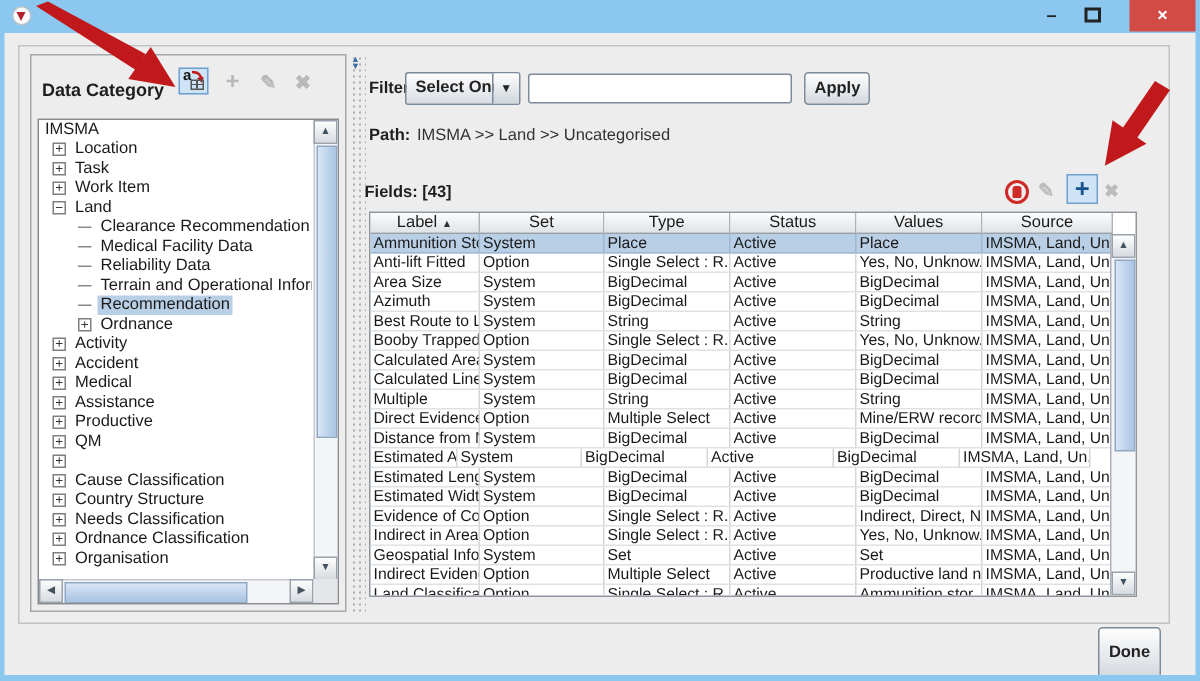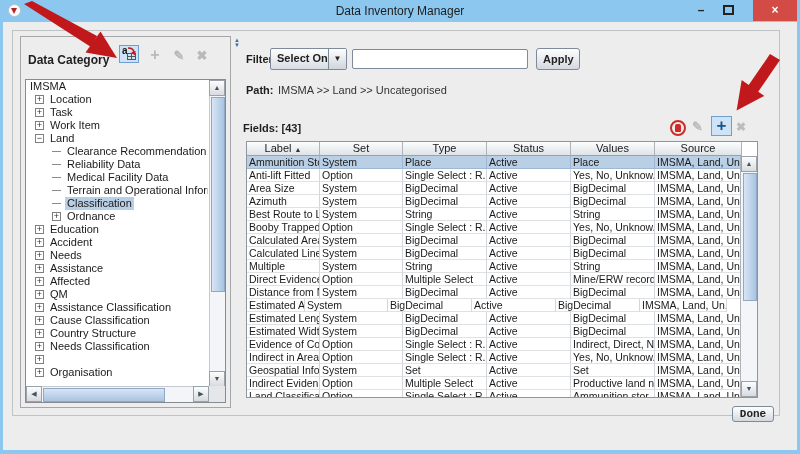--- a/index.html
+++ b/index.html
@@ -94,21 +94,20 @@
   
   .overlay{position:absolute;inset:0;pointer-events:none;z-index:50;}
 </style>
 </head>
 <body>
 
 <div class="window">
 
   <div class="titlebar">
     <span class="app-icon"></span>
-    <div class="win-title">Data Inventory Manager</div>
     <div class="win-min">–</div>
     <div class="win-max"></div>
     <div class="win-close">×</div>
   </div>
 
   <div class="content">
     <div class="main-box"></div>
 
     <div class="left-panel">
       <div class="lp-title">Data Category</div>
@@ -148,80 +147,80 @@
             <div class="tree-item" style="padding-left: 9px;">
               <span class="expander">−</span>
               <span class="tree-label">Land</span>
             </div>
             <div class="tree-item" style="padding-left: 26px;">
               <span class="tree-dash"></span>
               <span class="tree-label">Clearance Recommendation D</span>
             </div>
             <div class="tree-item" style="padding-left: 26px;">
               <span class="tree-dash"></span>
+              <span class="tree-label">Medical Facility Data</span>
+            </div>
+            <div class="tree-item" style="padding-left: 26px;">
+              <span class="tree-dash"></span>
               <span class="tree-label">Reliability Data</span>
-            </div>
-            <div class="tree-item" style="padding-left: 26px;">
-              <span class="tree-dash"></span>
-              <span class="tree-label">Medical Facility Data</span>
             </div>
             <div class="tree-item" style="padding-left: 26px;">
               <span class="tree-dash"></span>
               <span class="tree-label">Terrain and Operational Inform</span>
             </div>
             <div class="tree-item" style="padding-left: 26px;">
               <span class="tree-dash"></span>
-              <span class="tree-label sel">Classification</span>
+              <span class="tree-label sel">Recommendation</span>
             </div>
             <div class="tree-item" style="padding-left: 26px;">
               <span class="expander">+</span>
               <span class="tree-label">Ordnance</span>
             </div>
             <div class="tree-item" style="padding-left: 9px;">
               <span class="expander">+</span>
-              <span class="tree-label">Education</span>
+              <span class="tree-label">Activity</span>
             </div>
             <div class="tree-item" style="padding-left: 9px;">
               <span class="expander">+</span>
               <span class="tree-label">Accident</span>
             </div>
             <div class="tree-item" style="padding-left: 9px;">
               <span class="expander">+</span>
-              <span class="tree-label">Needs</span>
+              <span class="tree-label">Medical</span>
             </div>
             <div class="tree-item" style="padding-left: 9px;">
               <span class="expander">+</span>
               <span class="tree-label">Assistance</span>
             </div>
             <div class="tree-item" style="padding-left: 9px;">
               <span class="expander">+</span>
-              <span class="tree-label">Affected</span>
+              <span class="tree-label">Productive</span>
             </div>
             <div class="tree-item" style="padding-left: 9px;">
               <span class="expander">+</span>
               <span class="tree-label">QM</span>
             </div>
             <div class="tree-item" style="padding-left: 9px;">
               <span class="expander">+</span>
-              <span class="tree-label">Assistance Classification</span>
             </div>
             <div class="tree-item" style="padding-left: 9px;">
               <span class="expander">+</span>
               <span class="tree-label">Cause Classification</span>
             </div>
             <div class="tree-item" style="padding-left: 9px;">
               <span class="expander">+</span>
               <span class="tree-label">Country Structure</span>
             </div>
             <div class="tree-item" style="padding-left: 9px;">
               <span class="expander">+</span>
               <span class="tree-label">Needs Classification</span>
             </div>
             <div class="tree-item" style="padding-left: 9px;">
               <span class="expander">+</span>
+              <span class="tree-label">Ordnance Classification</span>
             </div>
             <div class="tree-item" style="padding-left: 9px;">
               <span class="expander">+</span>
               <span class="tree-label">Organisation</span>
             </div>
           </div>
 
         <div class="sb-track-v" style="right:0;top:0;width:16px;height:307px;">
           <div class="sb-btn" style="left:-1px;top:0;">▲</div>
           <div class="sb-thumb-v" style="top:17px;height:195px;"></div>
@@ -422,21 +421,21 @@
             <div class="td" style="width: 87px;">IMSMA, Land, Un...</div>
           </div>
         </div>
       <div class="t-scroll">
         <div class="sb-btn" style="left:0;top:0;">▲</div>
         <div class="sb-thumb-v" style="top:17px;height:128px;left:2px;"></div>
         <div class="sb-btn" style="left:0;bottom:0;">▼</div>
       </div>
     </div>
 
-    <button class="btn" style="left:729px;top:384px;width:42px;height:16px;font-family:Liberation Mono, monospace;">Done</button>
+    <button class="btn" style="left:729px;top:396px;width:42px;height:34px;">Done</button>
   </div>
 
   <svg class="overlay" width="800" height="454" viewBox="0 0 800 454">
     <g fill="#c1181b" stroke="none">
       <path d="M24 4 L32 1 L97 36 L91 47 Z"></path>
       <polygon points="117,58 85.5,52.6 100.5,31.4"></polygon>
     </g>
     <g fill="#c1181b" stroke="none">
       <path d="M770 54 L780 60 L758 92 L748 86 Z"></path>
       <polygon points="736.6,110.5 741.7,80.1 764.3,95.9"></polygon>

